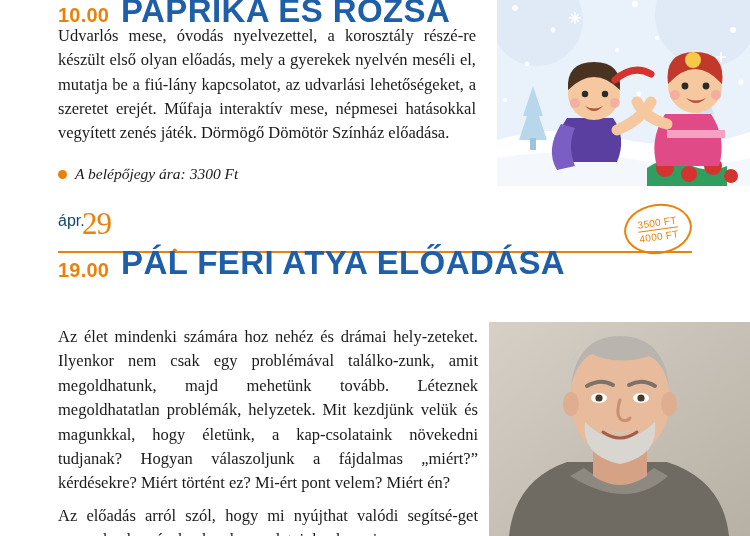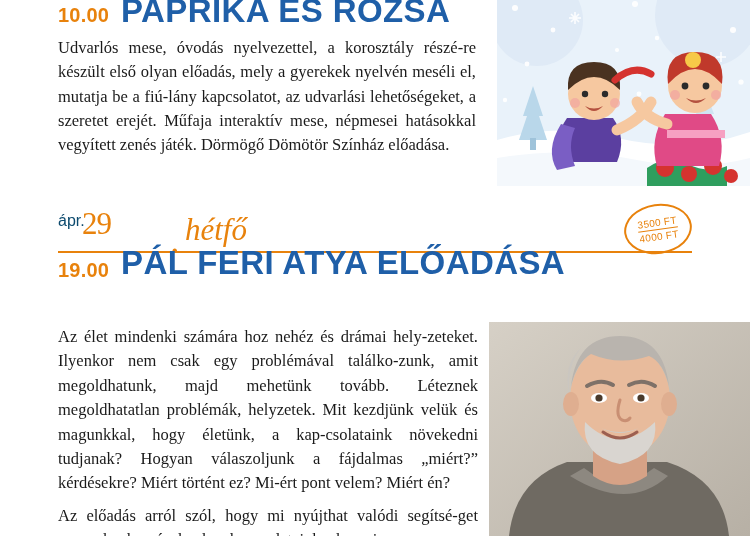--- a/index.html
+++ b/index.html
@@ -42,21 +42,21 @@
     font-family: "Liberation Sans", sans-serif;
     font-weight: bold;
     font-size: 33px;
     color: #1f5fa8;
     letter-spacing: 0.4px;
   }
 
   .event1-body {
     position: absolute;
     left: 58px;
-    top: 36px;
+    top: 24px;
     width: 418px;
     font-size: 16.5px;
     line-height: 1.47;
     color: #1a1a1a;
     text-align: justify;
     hyphens: manual;
   }
 
   .price-row {
     position: absolute;
@@ -228,20 +228,24 @@
 
 <div class="page">
 
   <div class="event1-head">
     <span class="time">10.00</span>
     <span class="title-main">PAPRIKA ÉS RÓZSA</span>
   </div>
 
   <div class="event1-body">Udvarlós mese, óvodás nyelvezettel, a korosztály részé-re készült első olyan előadás, mely a gyerekek nyelvén meséli el, mutatja be a fiú-lány kapcsolatot, az udvarlási lehetőségeket, a szeretet erejét. Műfaja interaktív mese, népmesei hatásokkal vegyített zenés játék. Dörmögő Dömötör Színház előadása.</div>
 
+  <div class="price-row">
+    <span class="bullet-dot"></span>
+    <span class="price-text">A belépőjegy ára: 3300 Ft</span>
+  </div>
 
   <div class="illus">
     <svg width="253" height="196" viewBox="0 0 253 196" xmlns="http://www.w3.org/2000/svg">
       <defs>
         <clipPath id="illclip">
             <rect x="0" y="0" width="253" height="196"></rect>
           </clipPath>
       </defs>
       <g clip-path="url(#illclip)">
         <rect x="0" y="0" width="253" height="196" fill="#e9f2fa"></rect>
@@ -317,21 +321,20 @@
           <path d="M224 62 l0 10 M219 67 l10 0"></path>
         </g>
       </g>
     </svg>
   </div>
 
   <div class="datebar">
     <span class="date-month">ápr.</span>
     <span class="date-day">29</span>
     <span class="date-dot">.</span>
-    <span class="date-weekday">hétfő</span>
     <div class="price-badge">
       <span>3500 FT</span>
       <span class="sep"></span>
       <span>4000 FT</span>
     </div>
     <div class="date-rule"></div>
   </div>
 
   <div class="event2-head">
     <span class="time">19.00</span>

